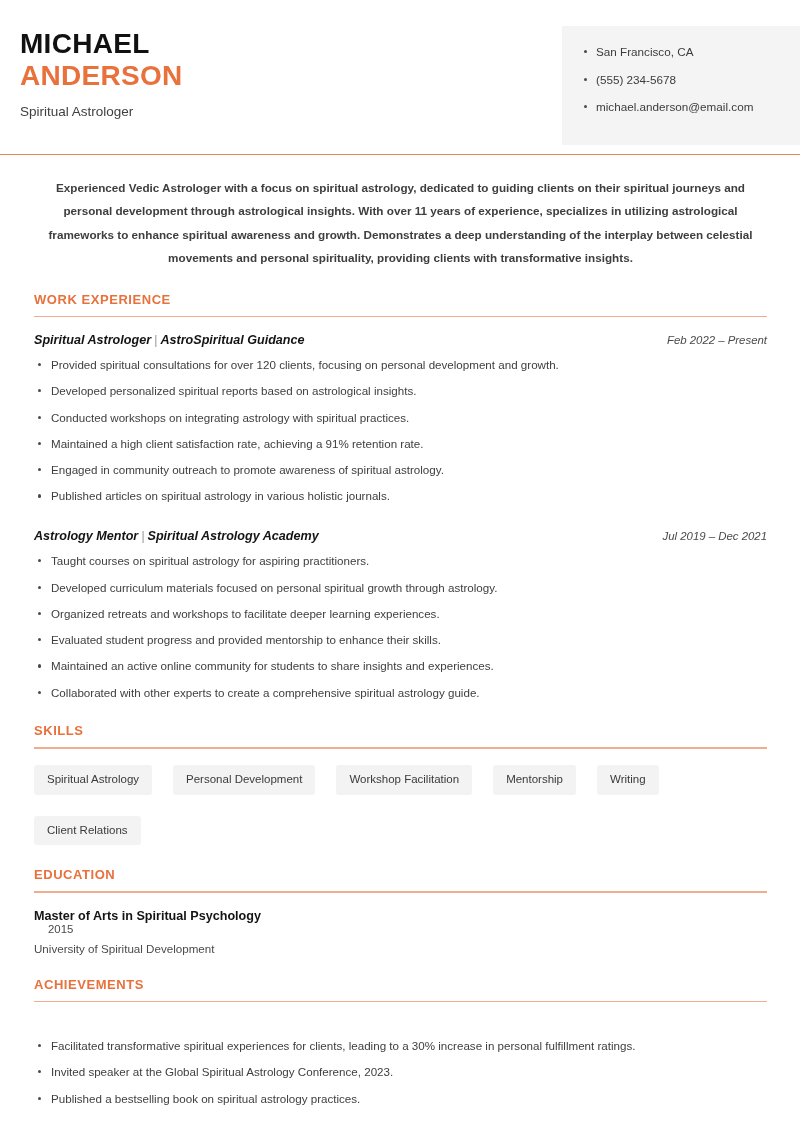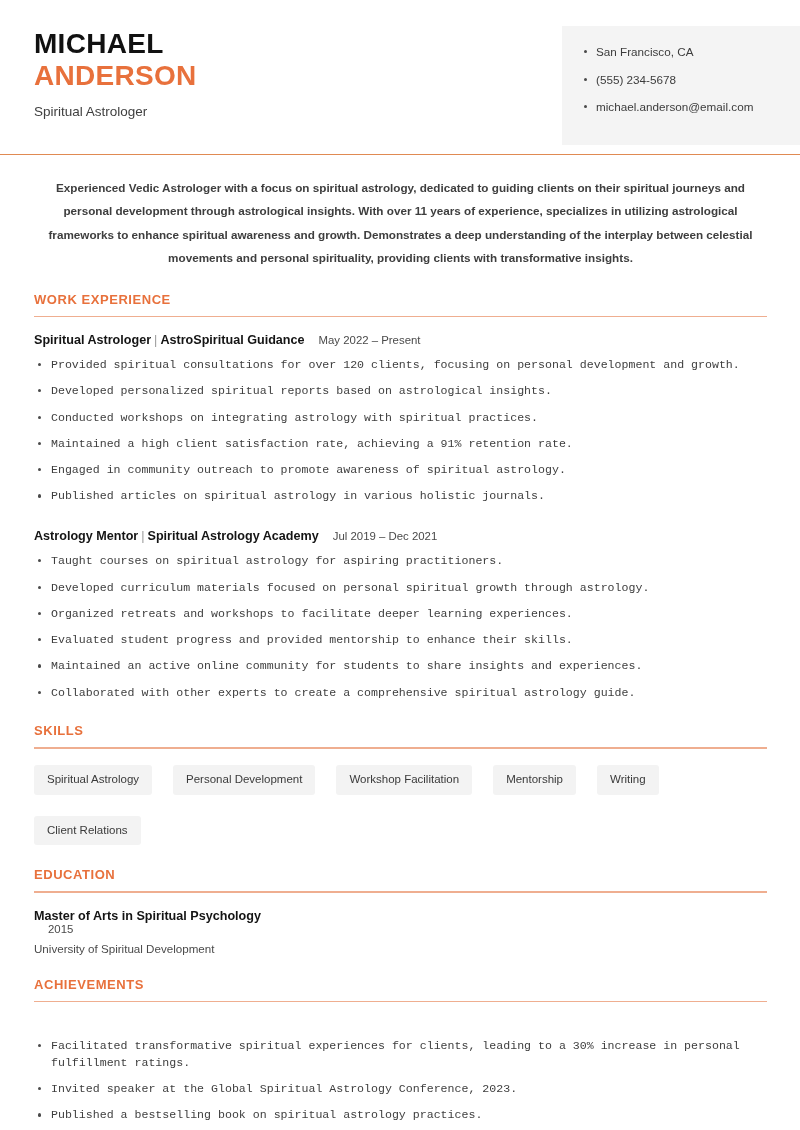--- a/index.html
+++ b/index.html
@@ -20,21 +20,21 @@
   
   .header {
     display: flex;
     align-items: flex-start;
     justify-content: space-between;
     padding: 22px 0 0 0;
     min-height: 118px;
   }
 
   .header-left {
-    padding-left: 34px;
+    padding-left: 20px;
     padding-top: 6px;
   }
 
   .name-line {
     font-size: 28px;
     font-weight: bold;
     letter-spacing: 0.3px;
     line-height: 1.16;
   }
   .name-first { color: #111111; }
@@ -115,20 +115,22 @@
     width: 100%;
   }
 
   
   .entry { margin-top: 16px; }
   .entry + .entry { margin-top: 24px; }
 
   .entry-head {
     display: flex;
     align-items: baseline;
+    justify-content: space-between;
+    font-style: italic;
   }
 
   .entry-title {
     font-size: 12.6px;
     font-weight: bold;
     color: #141414;
   }
   .entry-sep {
     color: #9a9a9a;
     font-weight: normal;
@@ -138,21 +140,20 @@
   .entry-date {
     font-size: 11.4px;
     color: #4a4a4a;
     white-space: nowrap;
     padding-left: 14px;
   }
 
   .bullets {
     list-style: none;
     margin-top: 10px;
-    font-family: Liberation Mono, monospace;
   }
 
   .bullet {
     position: relative;
     font-size: 11.6px;
     line-height: 1.45;
     color: #3e3e3e;
     padding-left: 17px;
     margin-bottom: 9.5px;
   }
@@ -247,21 +248,21 @@
 
   <div class="section">
     <div class="section-title">WORK EXPERIENCE</div>
     <div class="section-rule"></div>
 
     <div class="entry">
       <div class="entry-head">
         <div class="entry-title">
           <span>Spiritual Astrologer</span><span class="entry-sep">|</span><span>AstroSpiritual Guidance</span>
         </div>
-        <div class="entry-date">May 2022 – Present</div>
+        <div class="entry-date">Feb 2022 – Present</div>
       </div>
       <ul class="bullets">
         <li class="bullet">Provided spiritual consultations for over 120 clients, focusing on personal development and growth.</li>
         <li class="bullet">Developed personalized spiritual reports based on astrological insights.</li>
         <li class="bullet">Conducted workshops on integrating astrology with spiritual practices.</li>
         <li class="bullet">Maintained a high client satisfaction rate, achieving a 91% retention rate.</li>
         <li class="bullet">Engaged in community outreach to promote awareness of spiritual astrology.</li>
         <li class="bullet">Published articles on spiritual astrology in various holistic journals.</li>
       </ul>
     </div>

